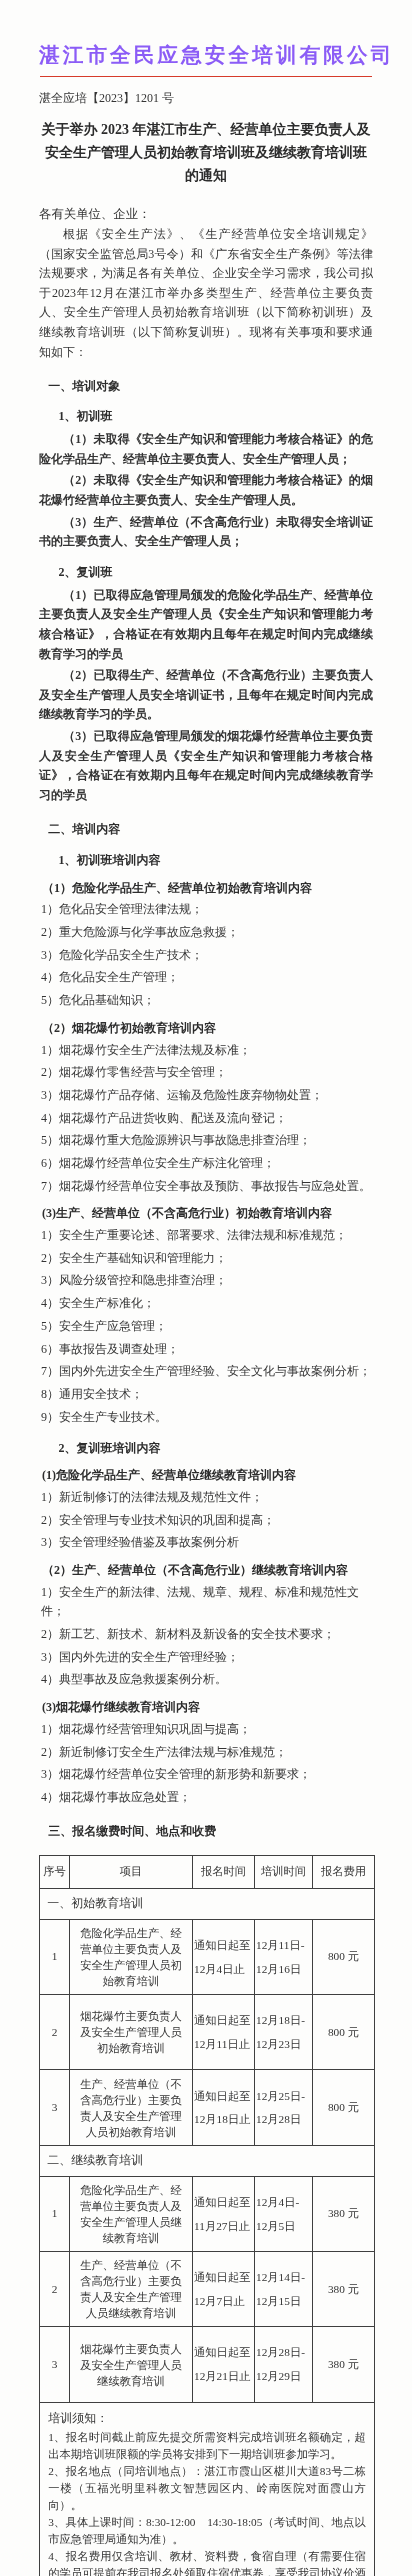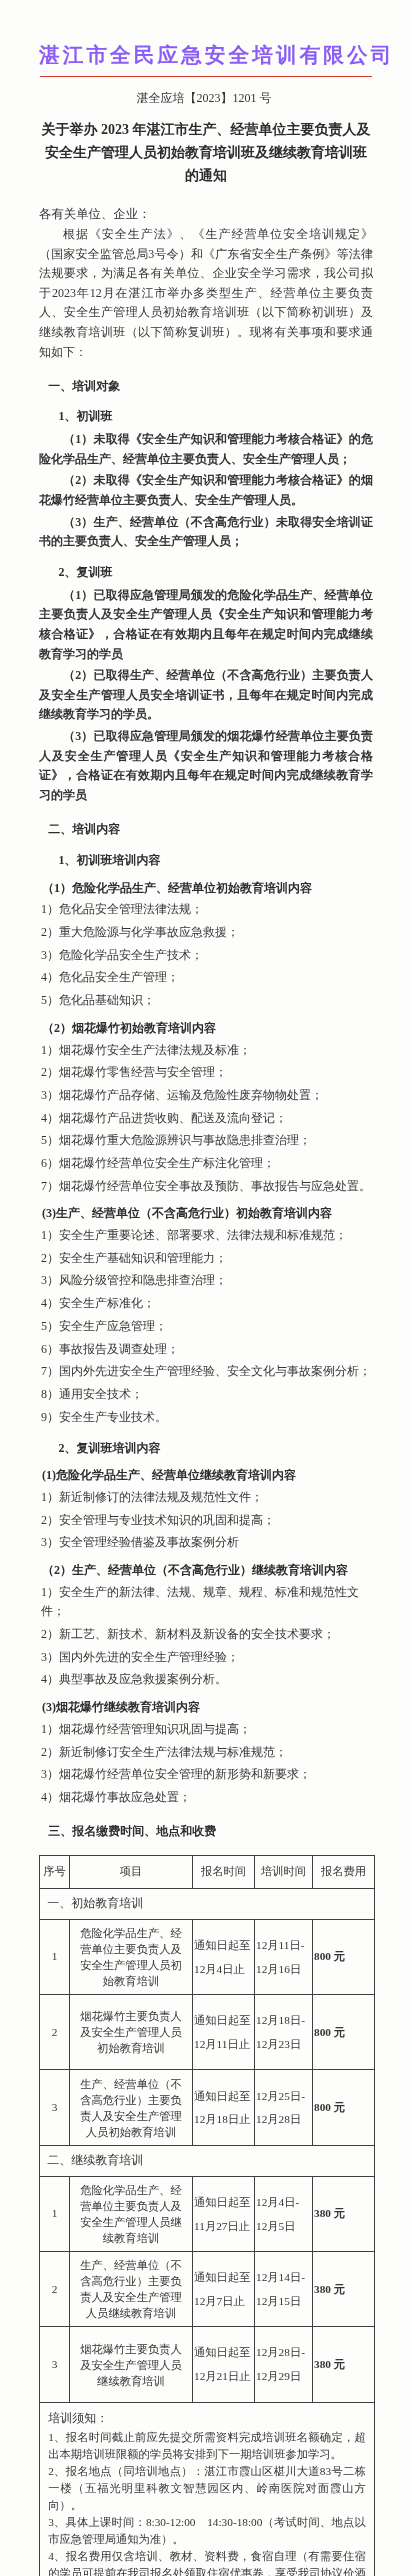--- a/index.html
+++ b/index.html
@@ -19,21 +19,21 @@
   
   .company-title{
     text-align:center;
     font-size:20.6px;line-height:27px;
     font-weight:bold;
     letter-spacing:3.1px;
     color:#8b5cf6;
     white-space:nowrap;
   }
   .red-rule{border:none;border-top:1.5px solid #d63b2a;margin:6.7px 1px 0 1px;}
-  .doc-number{margin-top:12.4px;line-height:18.5px;text-align:center;padding-right:4.1px;font-size:12px;}
+  .doc-number{margin-top:12.4px;line-height:18.5px;text-align:left;padding-right:4.1px;font-size:12px;}
   .doc-title{margin:10.3px 0 0 0;font-size:14px;line-height:23px;font-weight:bold;text-align:center;color:#2d2d2d;}
   .salutation{margin-top:17.5px;line-height:20.6px;font-size:12.4px;}
   
   .b-para{text-indent:2em;text-align:justify;margin:0 0 2.1px 0;}
   .b-item{text-indent:2em;text-align:justify;margin:1px 0 2.1px 0;font-weight:bold;}
   .b-num{padding-left:2.1px;margin:0 0 3.1px 0;}
   .b-h1{font-weight:bold;color:#2d2d2d;padding-left:9.3px;margin:14.4px 0 4.1px 0;}
   .b-h2{font-weight:bold;color:#2d2d2d;padding-left:19.6px;margin:11.3px 0 3.1px 0;}
   .b-h3{font-weight:bold;color:#2d2d2d;padding-left:3.1px;margin:8.2px 0 2.1px 0;}
   
@@ -47,21 +47,21 @@
     border:1px solid #3f3f3f;
     font-weight:normal;
     font-size:11.3px;
   }
   .fee-table th{padding:6.2px 1px;text-align:center;}
   .fee-table td.group-cell{text-align:left;padding:5.2px 0 5.2px 7.2px;font-size:12px;}
   .fee-table td.c-no{text-align:center;}
   .fee-table td.c-project{text-align:center;padding:5.2px 5.2px;line-height:16px;}
   .fee-table td.c-when{line-height:14.4px;padding:18px 1px;}
   .fee-table td.c-when .w2{margin-top:9.3px;}
-  .fee-table td.c-fee{text-align:left;font-weight:bold;}
+  .fee-table td.c-fee{text-align:center;}
   .fee-table td.notes-cell{padding:7.2px 8.2px 10.3px 8.2px;line-height:17px;font-size:11.3px;}
   .notes-title{margin-bottom:2px;font-size:12px;}
   .note-line{text-align:justify;}
 </style>
 </head>
 <body>
 
 <div class="page">
 
   <div class="company-title">湛江市全民应急安全培训有限公司</div>
@@ -230,21 +230,21 @@
             <div>12月28日-</div>
             <div class="w2">12月29日</div>
           </td>
           <td class="c-fee">380 元</td>
         </tr>
         <tr>
           <td colspan="5" class="notes-cell">
             <div class="notes-title">培训须知：</div>
             <div class="note-line">1、报名时间截止前应先提交所需资料完成培训班名额确定，超出本期培训班限额的学员将安排到下一期培训班参加学习。</div>
             <div class="note-line">2、报名地点（同培训地点）：湛江市霞山区椹川大道83号二栋一楼（五福光明里科教文智慧园区内、岭南医院对面霞山方向）。</div>
-            <div class="note-line">3、具体上课时间：8:30-12:00　14:30-18:00（考试时间、地点以市应急管理局通知为准）。</div>
+            <div class="note-line">3、具体上课时间：8:30-12:00　14:30-18:05（考试时间、地点以市应急管理局通知为准）。</div>
             <div class="note-line">4、报名费用仅含培训、教材、资料费，食宿自理（有需要住宿的学员可提前在我司报名处领取住宿优惠卷，享受我司协议价酒店单人房118元/晚、双人房128元/晚，距离培训地点仅200米）。</div>
             <div class="note-line">5、因场地限制（停车由园区收费），请学员尽量使用公共交通工具前来学习，驾驶车辆的学员请勿占用消防通道及专用车位并听从现场保安的指挥，谢谢合作！</div>
           </td>
         </tr>
       </tbody>
   </table>
 
 </div>
 
 

